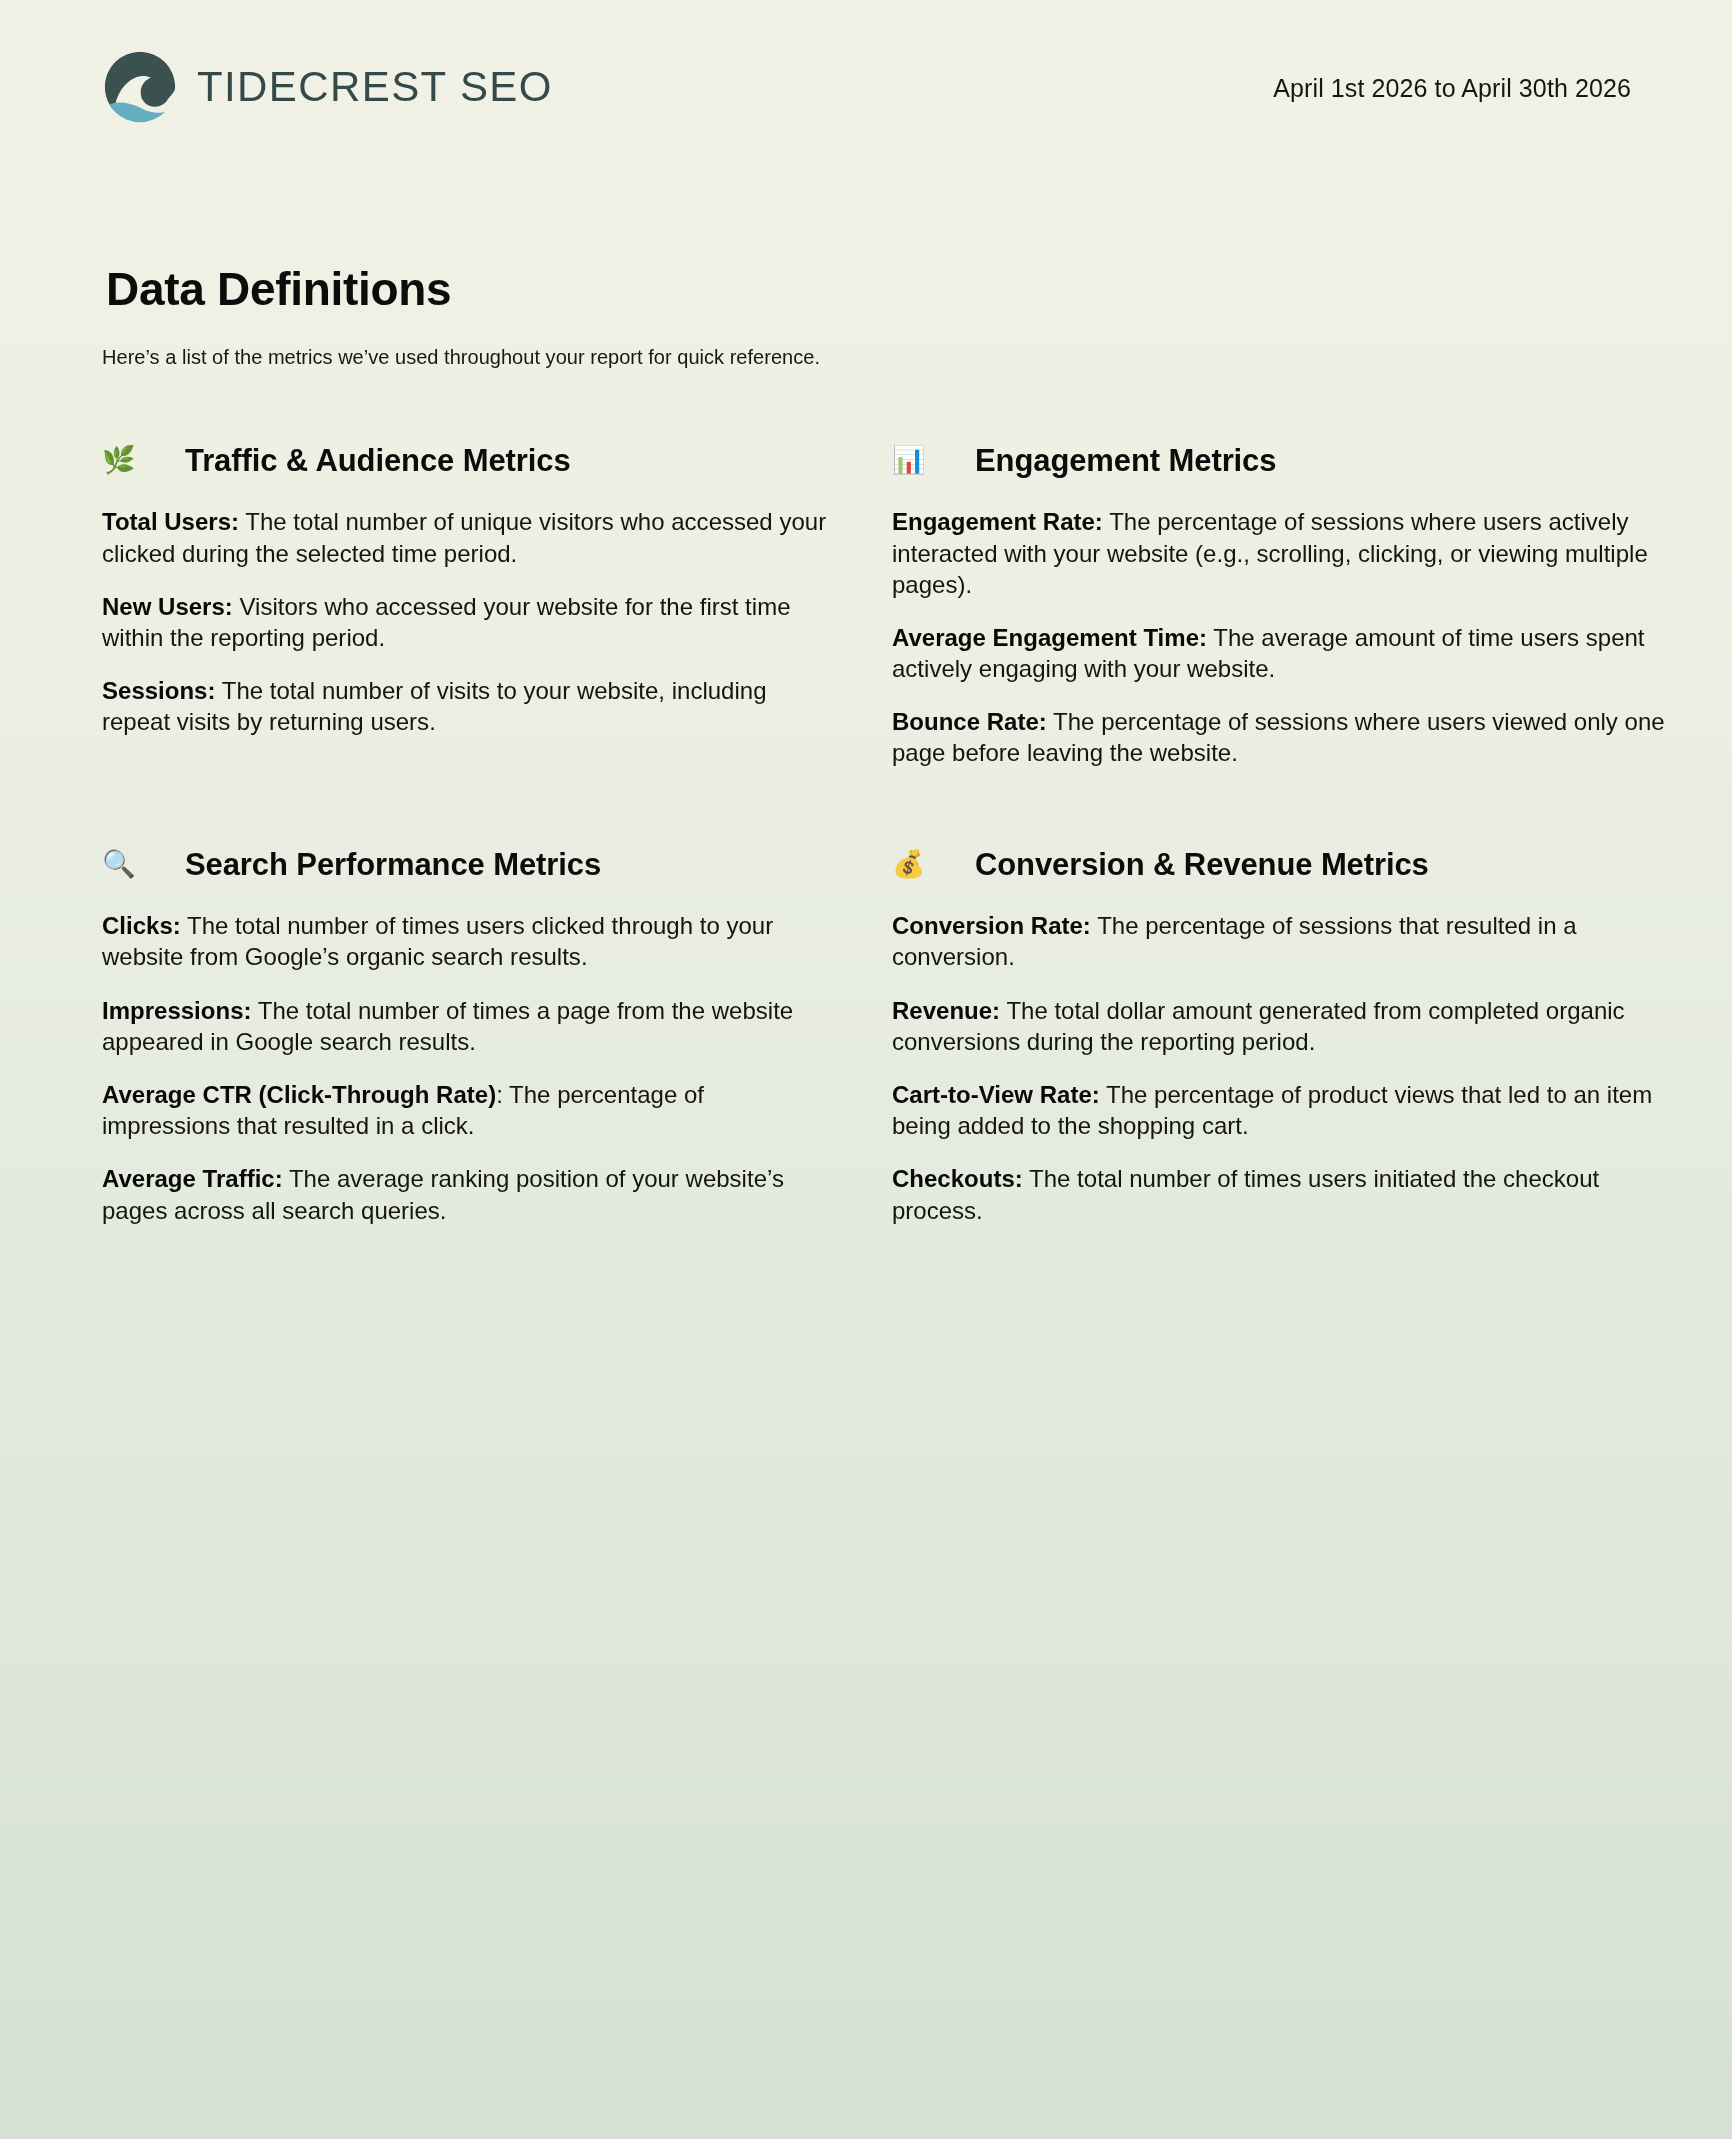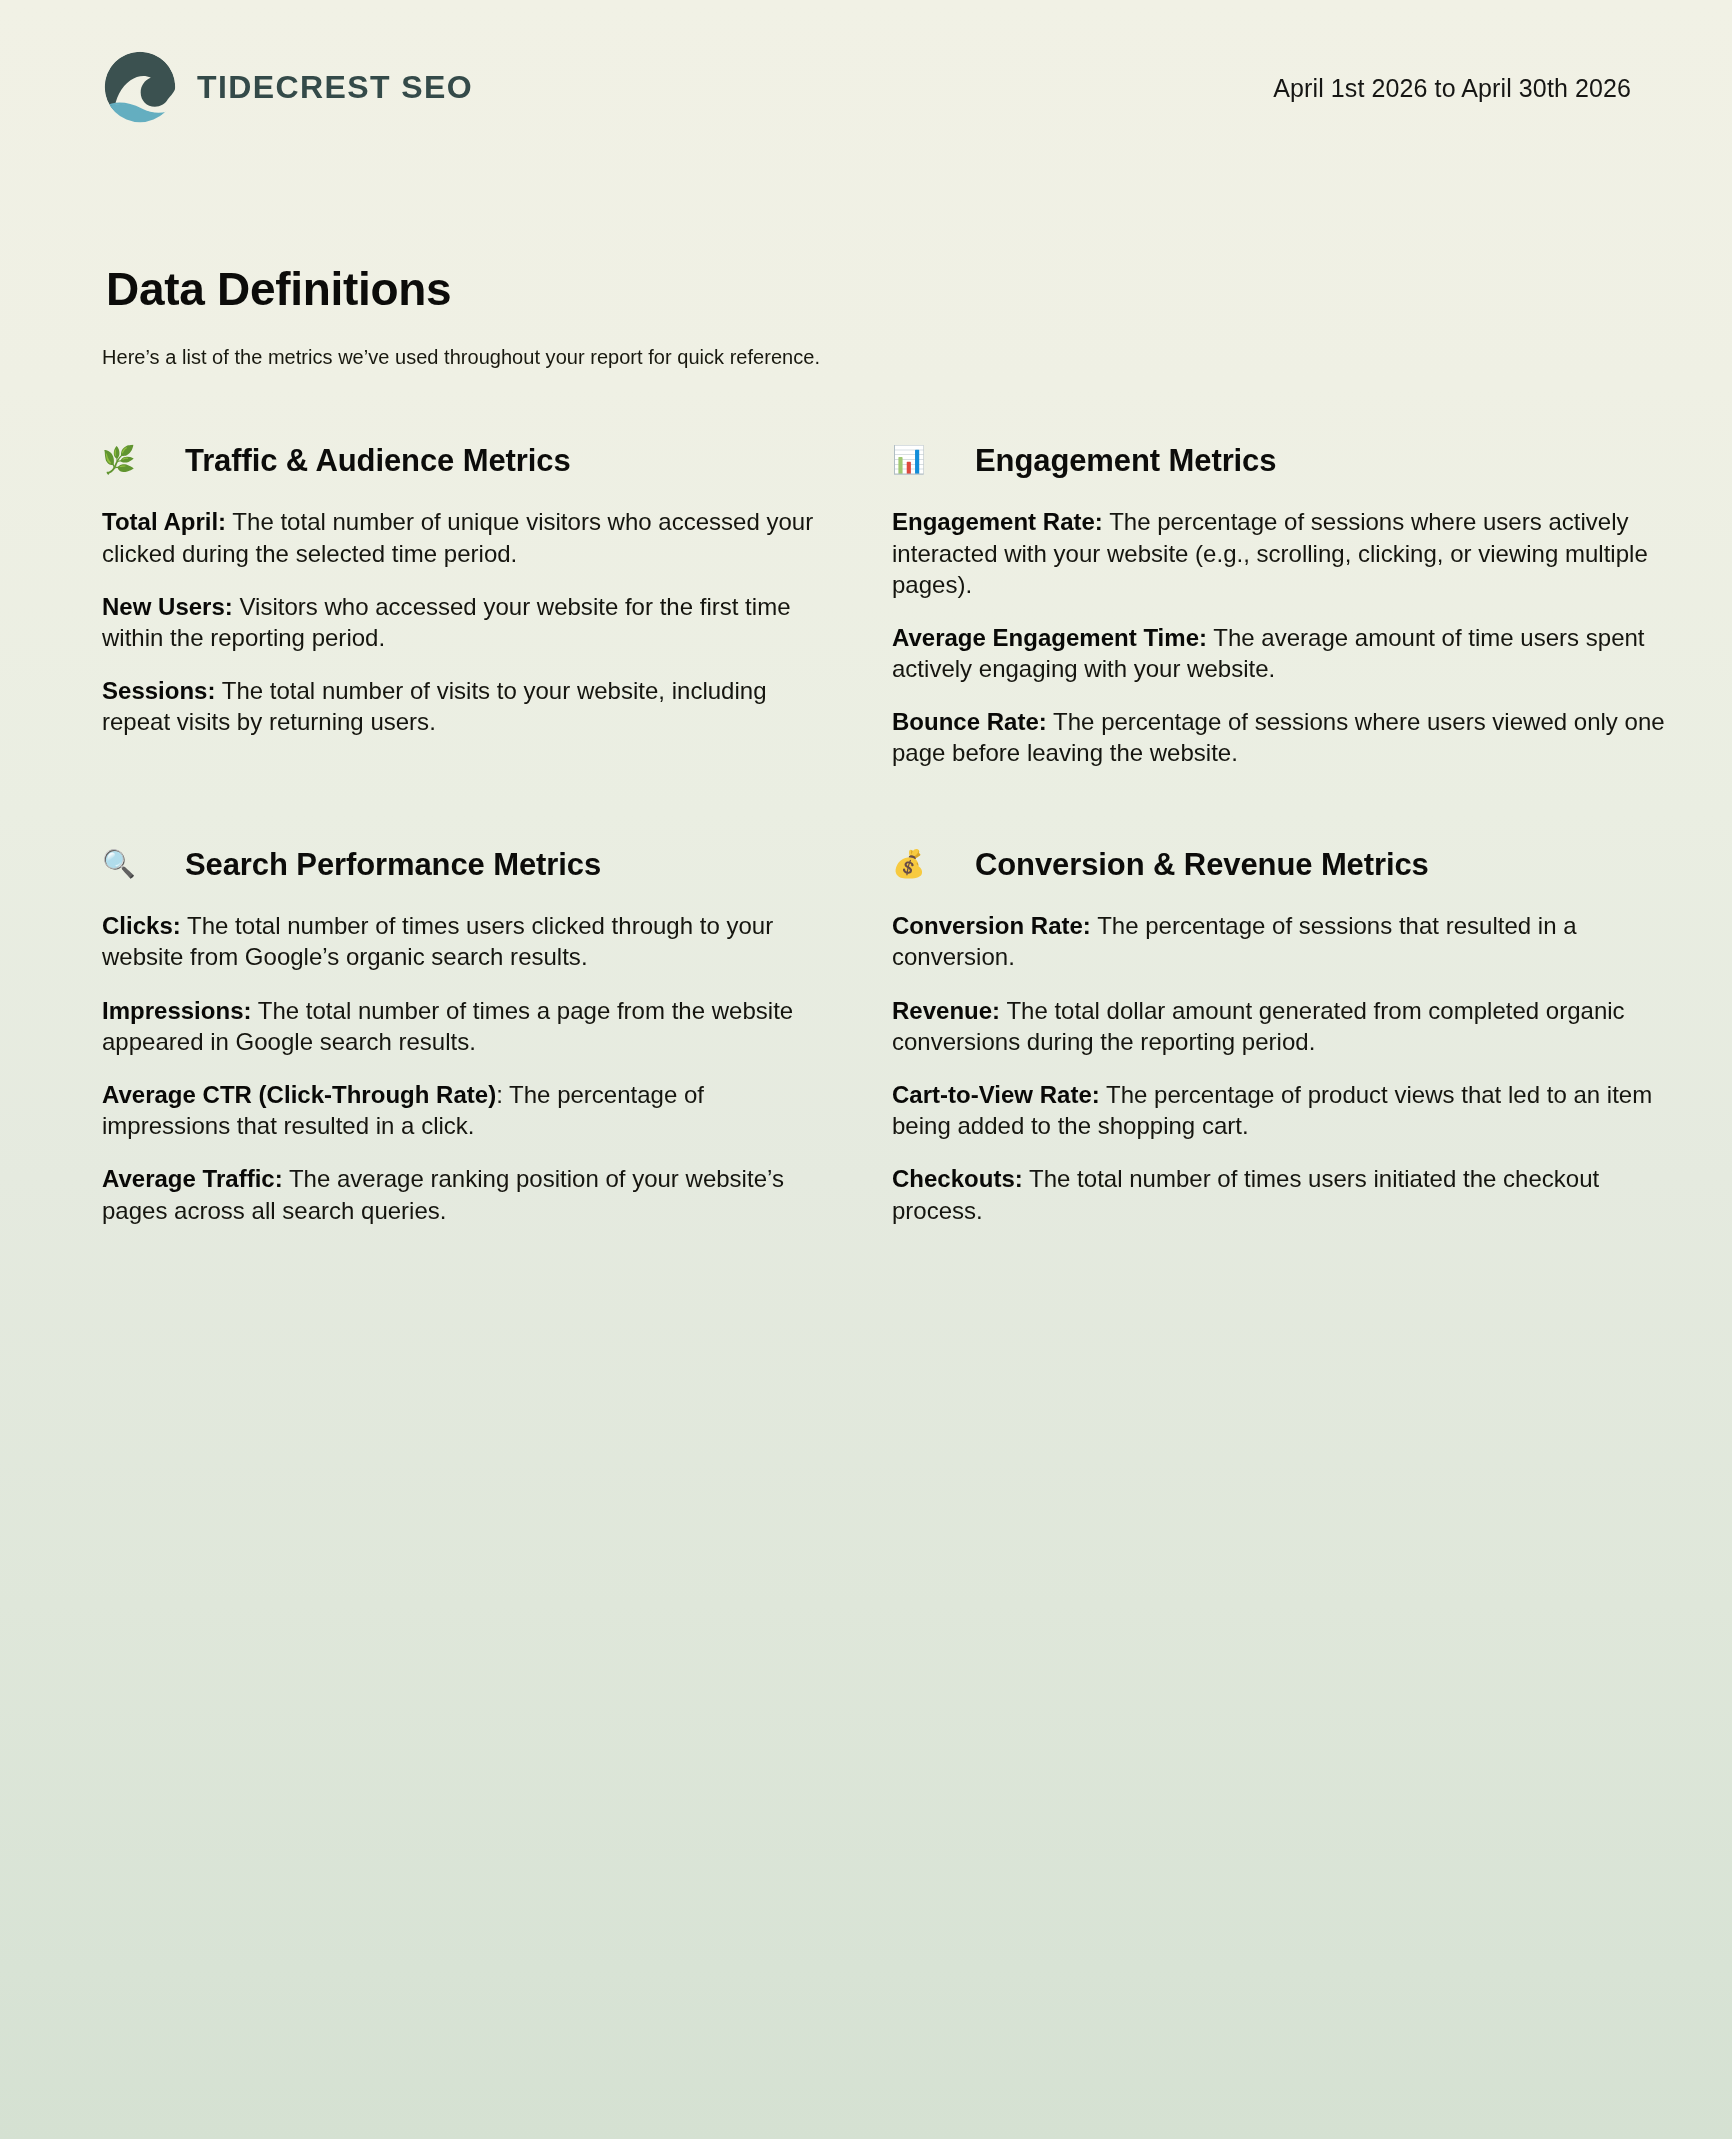--- a/index.html
+++ b/index.html
@@ -45,22 +45,22 @@
     align-items: center;
     gap: 19px;
   }
   .logo-mark {
     width: 76px;
     height: 76px;
     flex: 0 0 76px;
     display: block;
   }
   .brand-name {
-    font-size: 32px;
-    font-weight: 700;
+    font-size: 42px;
+    font-weight: 400;
     letter-spacing: 1.4px;
     color: #344A49;
     white-space: nowrap;
     line-height: 1;
   }
   .date-range {
     font-size: 25px;
     font-weight: 400;
     color: #161614;
     white-space: nowrap;
@@ -196,21 +196,21 @@
 
   <div class="sections">
 
     <div class="section block-1">
       <div class="section-head">
         <span class="section-icon">🌿</span>
         <span class="section-title">Traffic &amp; Audience Metrics</span>
       </div>
       <div class="defs">
         <p class="def">
-          <span class="term">Total April:</span>
+          <span class="term">Total Users:</span>
           <span class="desc">The total number of unique visitors who accessed your clicked during the selected time period.</span>
         </p>
         <p class="def">
           <span class="term">New Users:</span>
           <span class="desc">Visitors who accessed your website for the first time within the reporting period.</span>
         </p>
         <p class="def">
           <span class="term">Sessions:</span>
           <span class="desc">The total number of visits to your website, including repeat visits by returning users.</span>
         </p>

